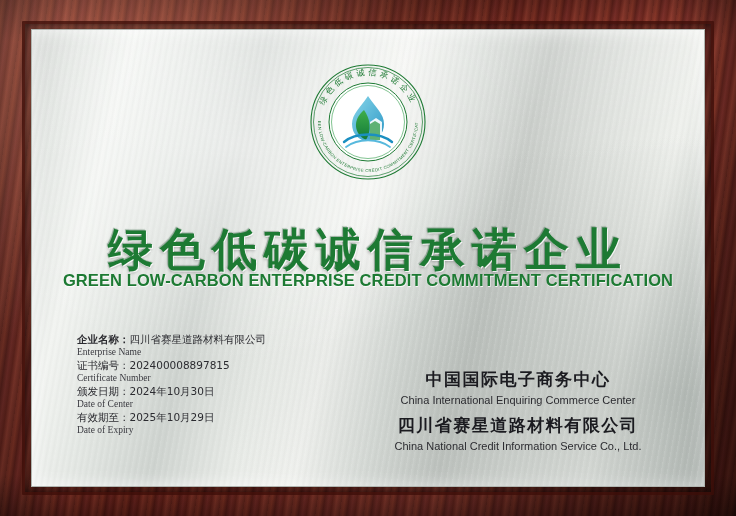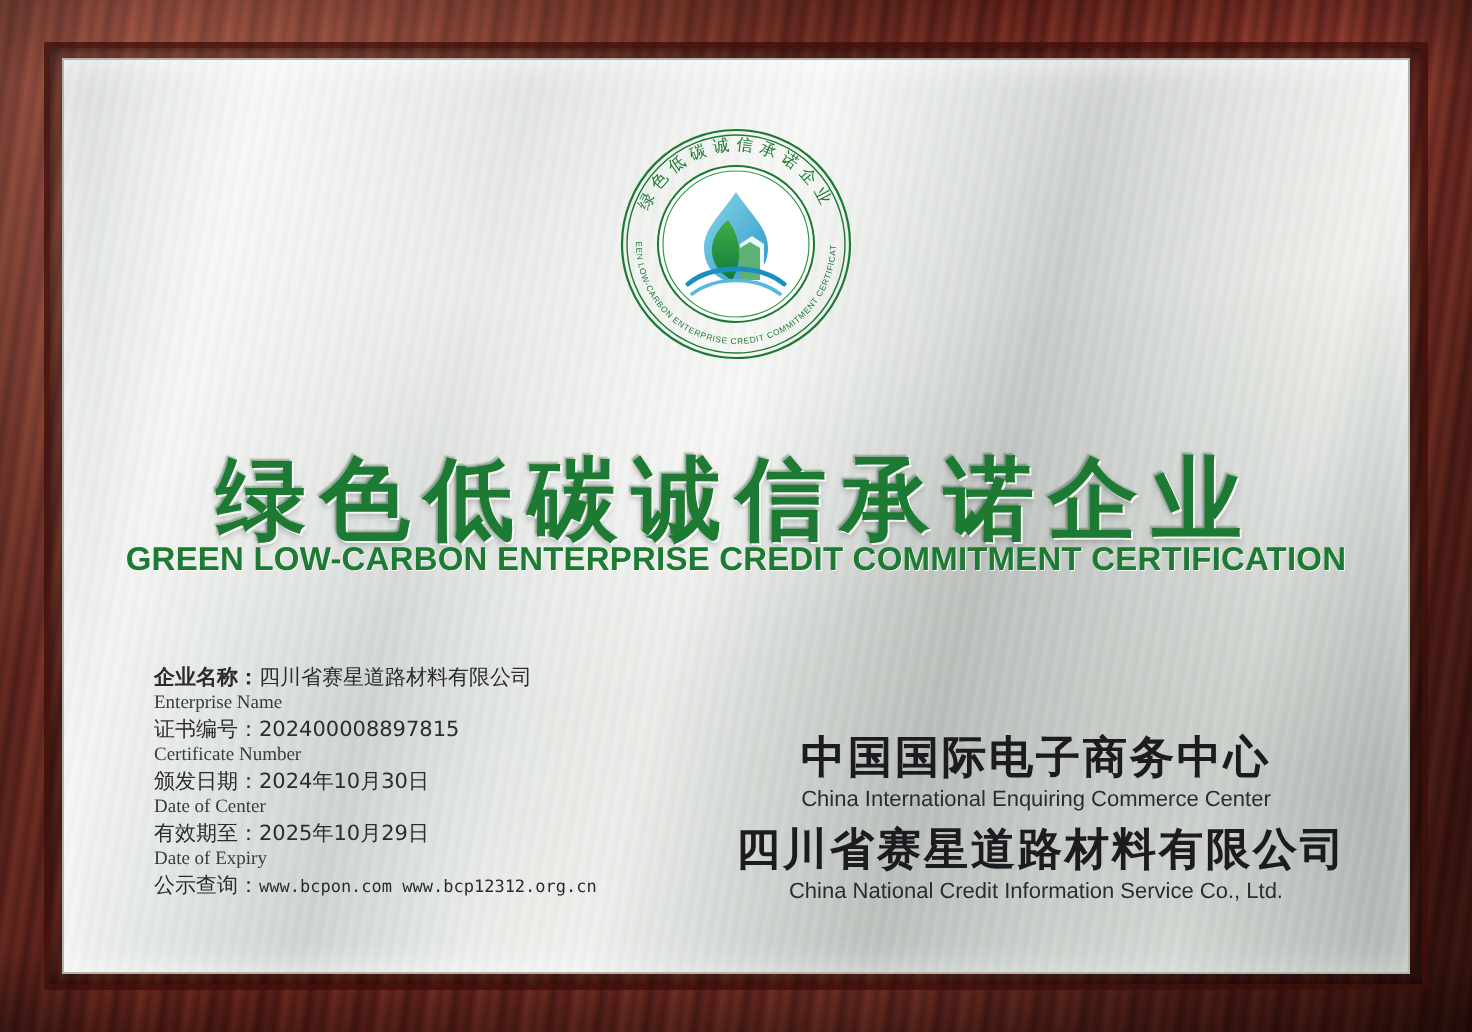--- a/index.html
+++ b/index.html
@@ -160,21 +160,21 @@
   .issuer-block {
     position: absolute;
     right: 36px;
     top: 337px;
     width: 300px;
     text-align: center;
     color: #222226;
   }
   .issuer-cn {
     font-family: "DejaVu Sans", "Liberation Sans", sans-serif;
-    font-size: 22px;
+    font-size: 17px;
     font-weight: bold;
     letter-spacing: 1.5px;
     line-height: 25px;
     color: #1b1b20;
     white-space: nowrap;
   }
   .issuer-en {
     font-family: "Liberation Sans", sans-serif;
     font-size: 11px;
     line-height: 16px;
@@ -241,21 +241,20 @@
       </div>
       <div class="info-row">
         <div class="info-cn"><span>颁发日期：</span><span>2024年10月30日</span></div>
         <div class="info-en">Date of Center</div>
       </div>
       <div class="info-row">
         <div class="info-cn"><span>有效期至：</span><span>2025年10月29日</span></div>
         <div class="info-en">Date of Expiry</div>
       </div>
       <div class="info-row">
-        <div class="info-cn"><span>公示查询：</span><span class="info-url">www.bcpon.com  www.bcp12312.org.cn</span></div>
       </div>
     </div>
 
     <div class="issuer-block">
       <div class="issuer-cn">中国国际电子商务中心</div>
       <div class="issuer-en">China International Enquiring Commerce Center</div>
       <div class="issuer-cn">四川省赛星道路材料有限公司</div>
       <div class="issuer-en">China National Credit Information Service Co., Ltd.</div>
     </div>
   </div>

